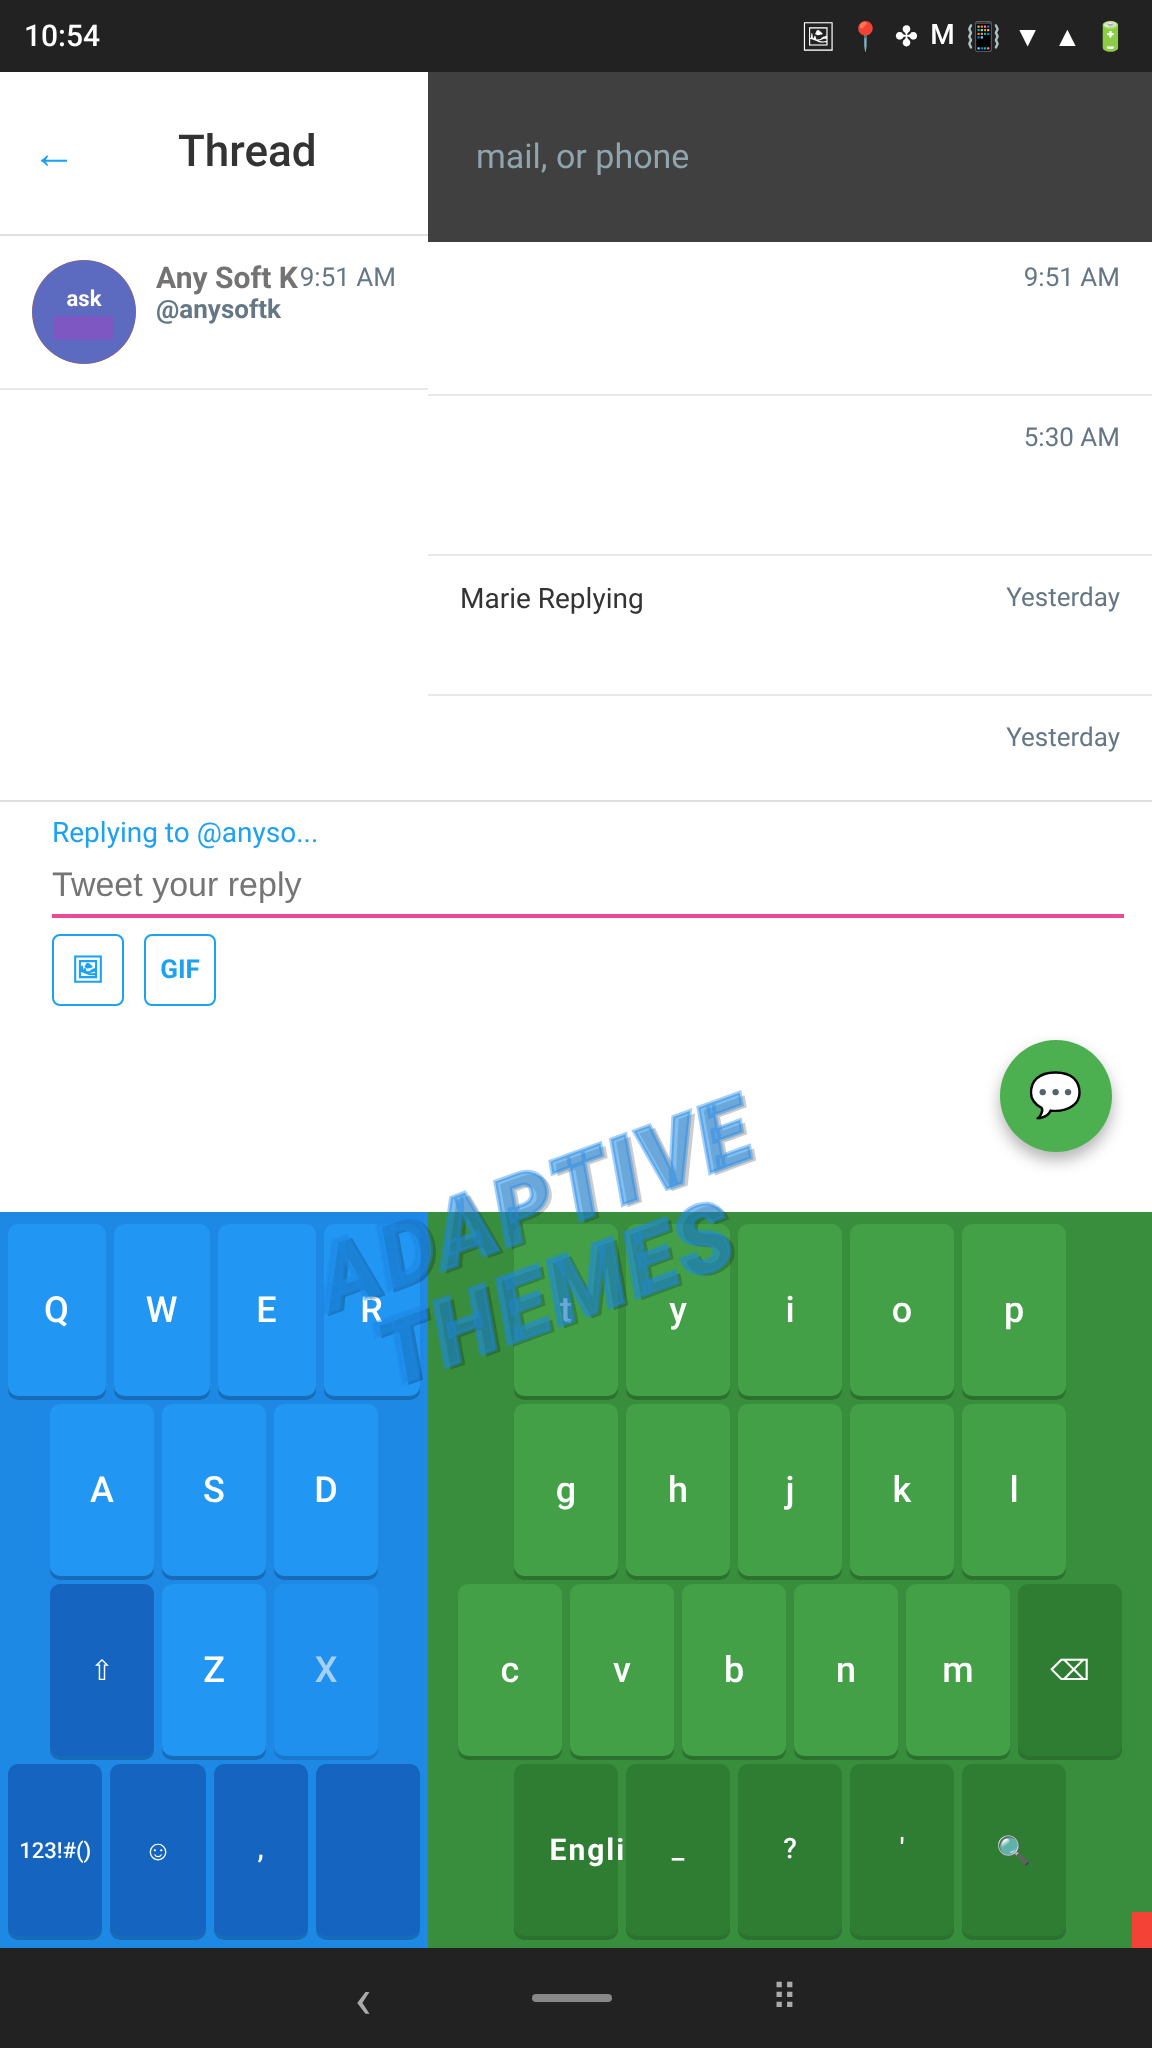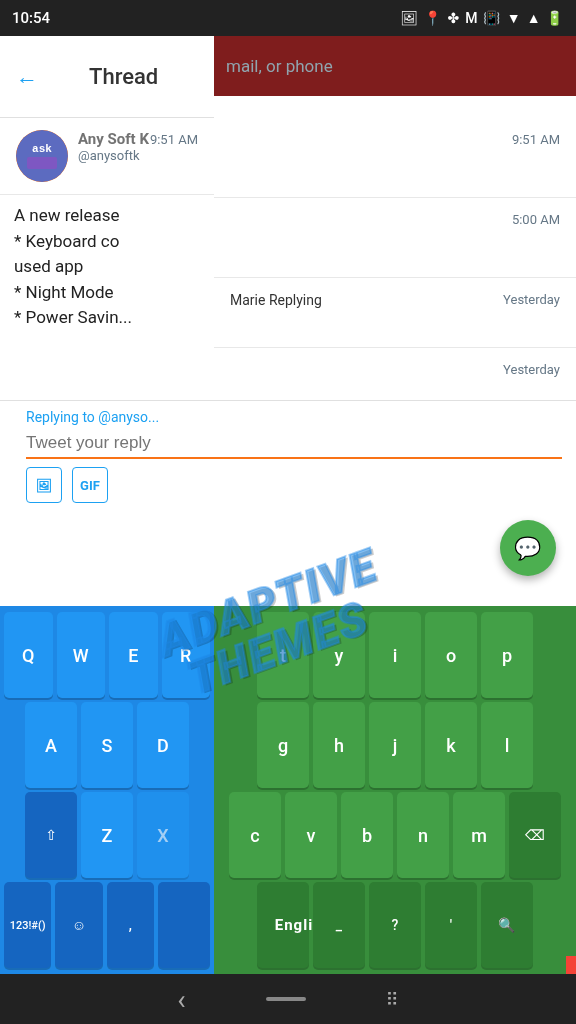--- a/index.html
+++ b/index.html
@@ -54,25 +54,25 @@
       font-size: 22px;
       cursor: pointer;
     }
 
     
     .overlay-search {
       position: absolute;
       top: 36px;
       left: 214px;
       width: 362px;
-      height: 60px;
-      background: #7f1d1d;
-      display: flex;
-      align-items: center;
-      padding: 0 12px;
+      height: 85px;
+      background: #404040;
+      display: flex;
+      align-items: center;
+      padding: 0 24px;
       z-index: 60;
     }
     .overlay-search-text {
       color: #90a4ae;
       font-size: 17px;
     }
 
     
     .thread-content {
       position: absolute;
@@ -93,25 +93,24 @@
       width: 52px;
       height: 52px;
       border-radius: 50%;
       background: #f97316;
       flex-shrink: 0;
       display: flex;
       align-items: center;
       justify-content: center;
       overflow: hidden;
       margin-right: 10px;
-      font-family: Liberation Mono, monospace;
     }
     .tweet-body { flex: 1; }
     .tweet-user { font-weight: 700; font-size: 15px; color: #737373; }
-    .tweet-handle { font-size: 13px; color: #657786; }
+    .tweet-handle { font-size: 13px; color: #657786; font-weight: bold; }
     .tweet-time {
       position: absolute;
       right: 16px;
       top: 14px;
       font-size: 13px;
       color: #657786;
     }
 
     
     .right-items {
@@ -146,21 +145,21 @@
     }
     .replying-to {
       font-size: 14px;
       color: #657786;
       margin-bottom: 4px;
     }
     .replying-to span { color: #1da1f2; }
     .tweet-reply-input {
       width: 100%;
       border: none;
-      border-bottom: 2px solid #f97316;
+      border-bottom: 2px solid #ec4899;
       outline: none;
       font-size: 17px;
       color: #333;
       padding: 4px 0;
       background: transparent;
     }
     .reply-toolbar {
       display: flex;
       align-items: center;
       margin-top: 8px;
@@ -373,35 +372,28 @@
         <span style="color:#fff;font-size:11px;font-weight:bold;">ask</span>
         <div style="width:30px;height:12px;background:#7e57c2;border-radius:2px;margin-top:2px;"></div>
       </div>
     </div>
     <div class="tweet-body">
       <div class="tweet-user">Any Soft K</div>
       <div class="tweet-handle">@anysoftk</div>
     </div>
     <div class="tweet-time">9:51 AM</div>
   </div>
-  <div style="padding:8px 14px 8px 14px;font-size:17px;color:#222;line-height:1.5;width:214px;">
-    <div style="white-space:pre-line;">A new release
-* Keyboard co
-used app
-* Night Mode
-* Power Savin...</div>
-  </div>
 </div>
 
 <div class="right-items">
   <div class="right-item">
     <span class="right-item-time">9:51 AM</span>
   </div>
   <div class="right-item">
-    <span class="right-item-time">5:00 AM</span>
+    <span class="right-item-time">5:30 AM</span>
   </div>
   <div class="right-item" style="height:70px;">
     <span style="font-size:14px;color:#333;">Marie Replying</span>
     <span class="right-item-time">Yesterday</span>
   </div>
   <div class="right-item">
     <span class="right-item-time">Yesterday</span>
   </div>
   <div class="right-item" style="height:70px;">
     <span class="right-item-time">Yesterday</span>

